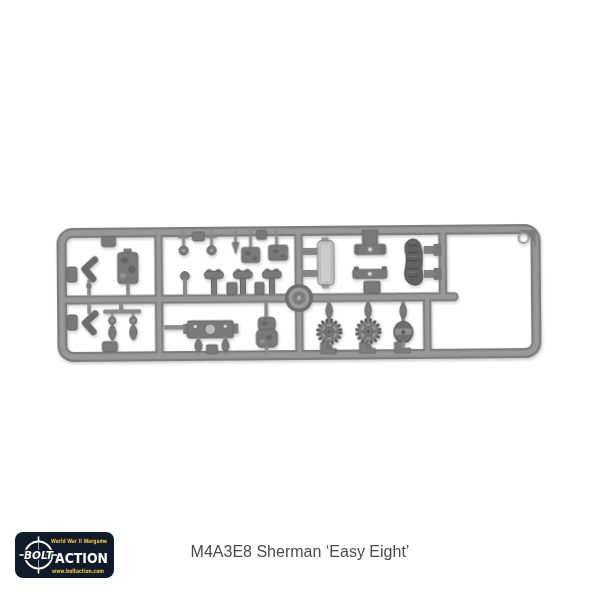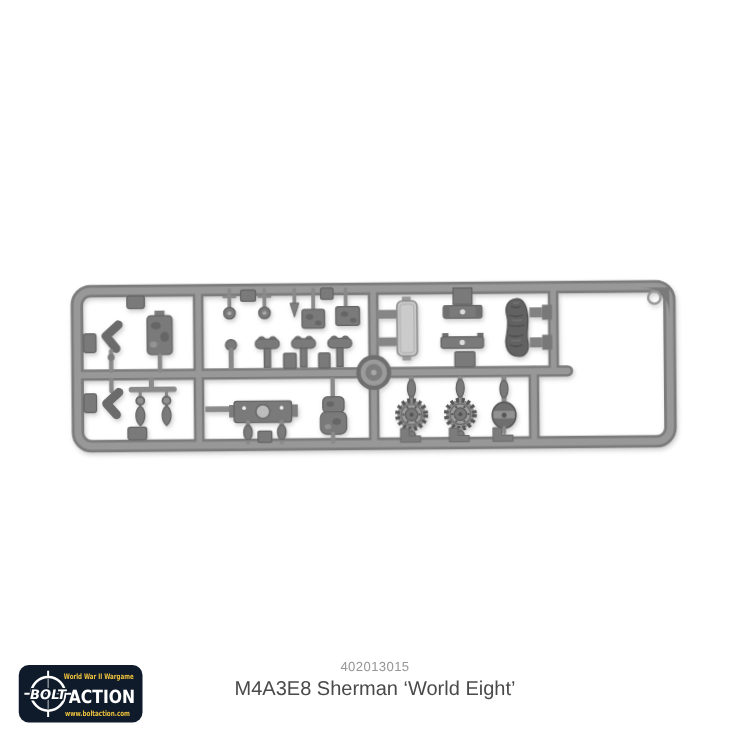--- a/index.html
+++ b/index.html
@@ -271,16 +271,15 @@
         <path d="M23.5 4.5 V9 M23.5 37 V41.5 M4.5 23 H9.5 M37.5 23 H42" stroke="#ffffff" stroke-width="1.6"></path>
         <path d="M23.5 11 V35 M11 23 H36" stroke="#ffffff" stroke-width="0.7" opacity="0.85"></path>
       </g>
       <text x="23.5" y="27" text-anchor="middle" textLength="29" lengthAdjust="spacingAndGlyphs" font-size="10.5" font-weight="bold" font-style="italic" fill="#ffffff" stroke="var(--logo-navy,#0f1b2a)" stroke-width="2.5" paint-order="stroke">BOLT</text>
       <text x="64" y="11" text-anchor="middle" textLength="56" lengthAdjust="spacingAndGlyphs" font-size="6" font-weight="bold" fill="var(--logo-yellow,#eec23e)">World War II Wargame</text>
       <text x="40" y="30.5" textLength="53" lengthAdjust="spacingAndGlyphs" font-size="14.5" font-weight="bold" fill="#ffffff">ACTION</text>
       <text x="63" y="41" text-anchor="middle" textLength="52" lengthAdjust="spacingAndGlyphs" font-size="6" font-weight="bold" fill="var(--logo-yellow,#eec23e)">www.boltaction.com</text>
     </svg>
   </div>
 
-  <div class="cap code" style="position:absolute">402013015</div>
-  <div class="cap title" style="position:absolute">M4A3E8 Sherman ‘World Eight’</div>
+  <div class="cap title" style="position:absolute">M4A3E8 Sherman ‘Easy Eight’</div>
 
 </div>
 
 </body></html>

